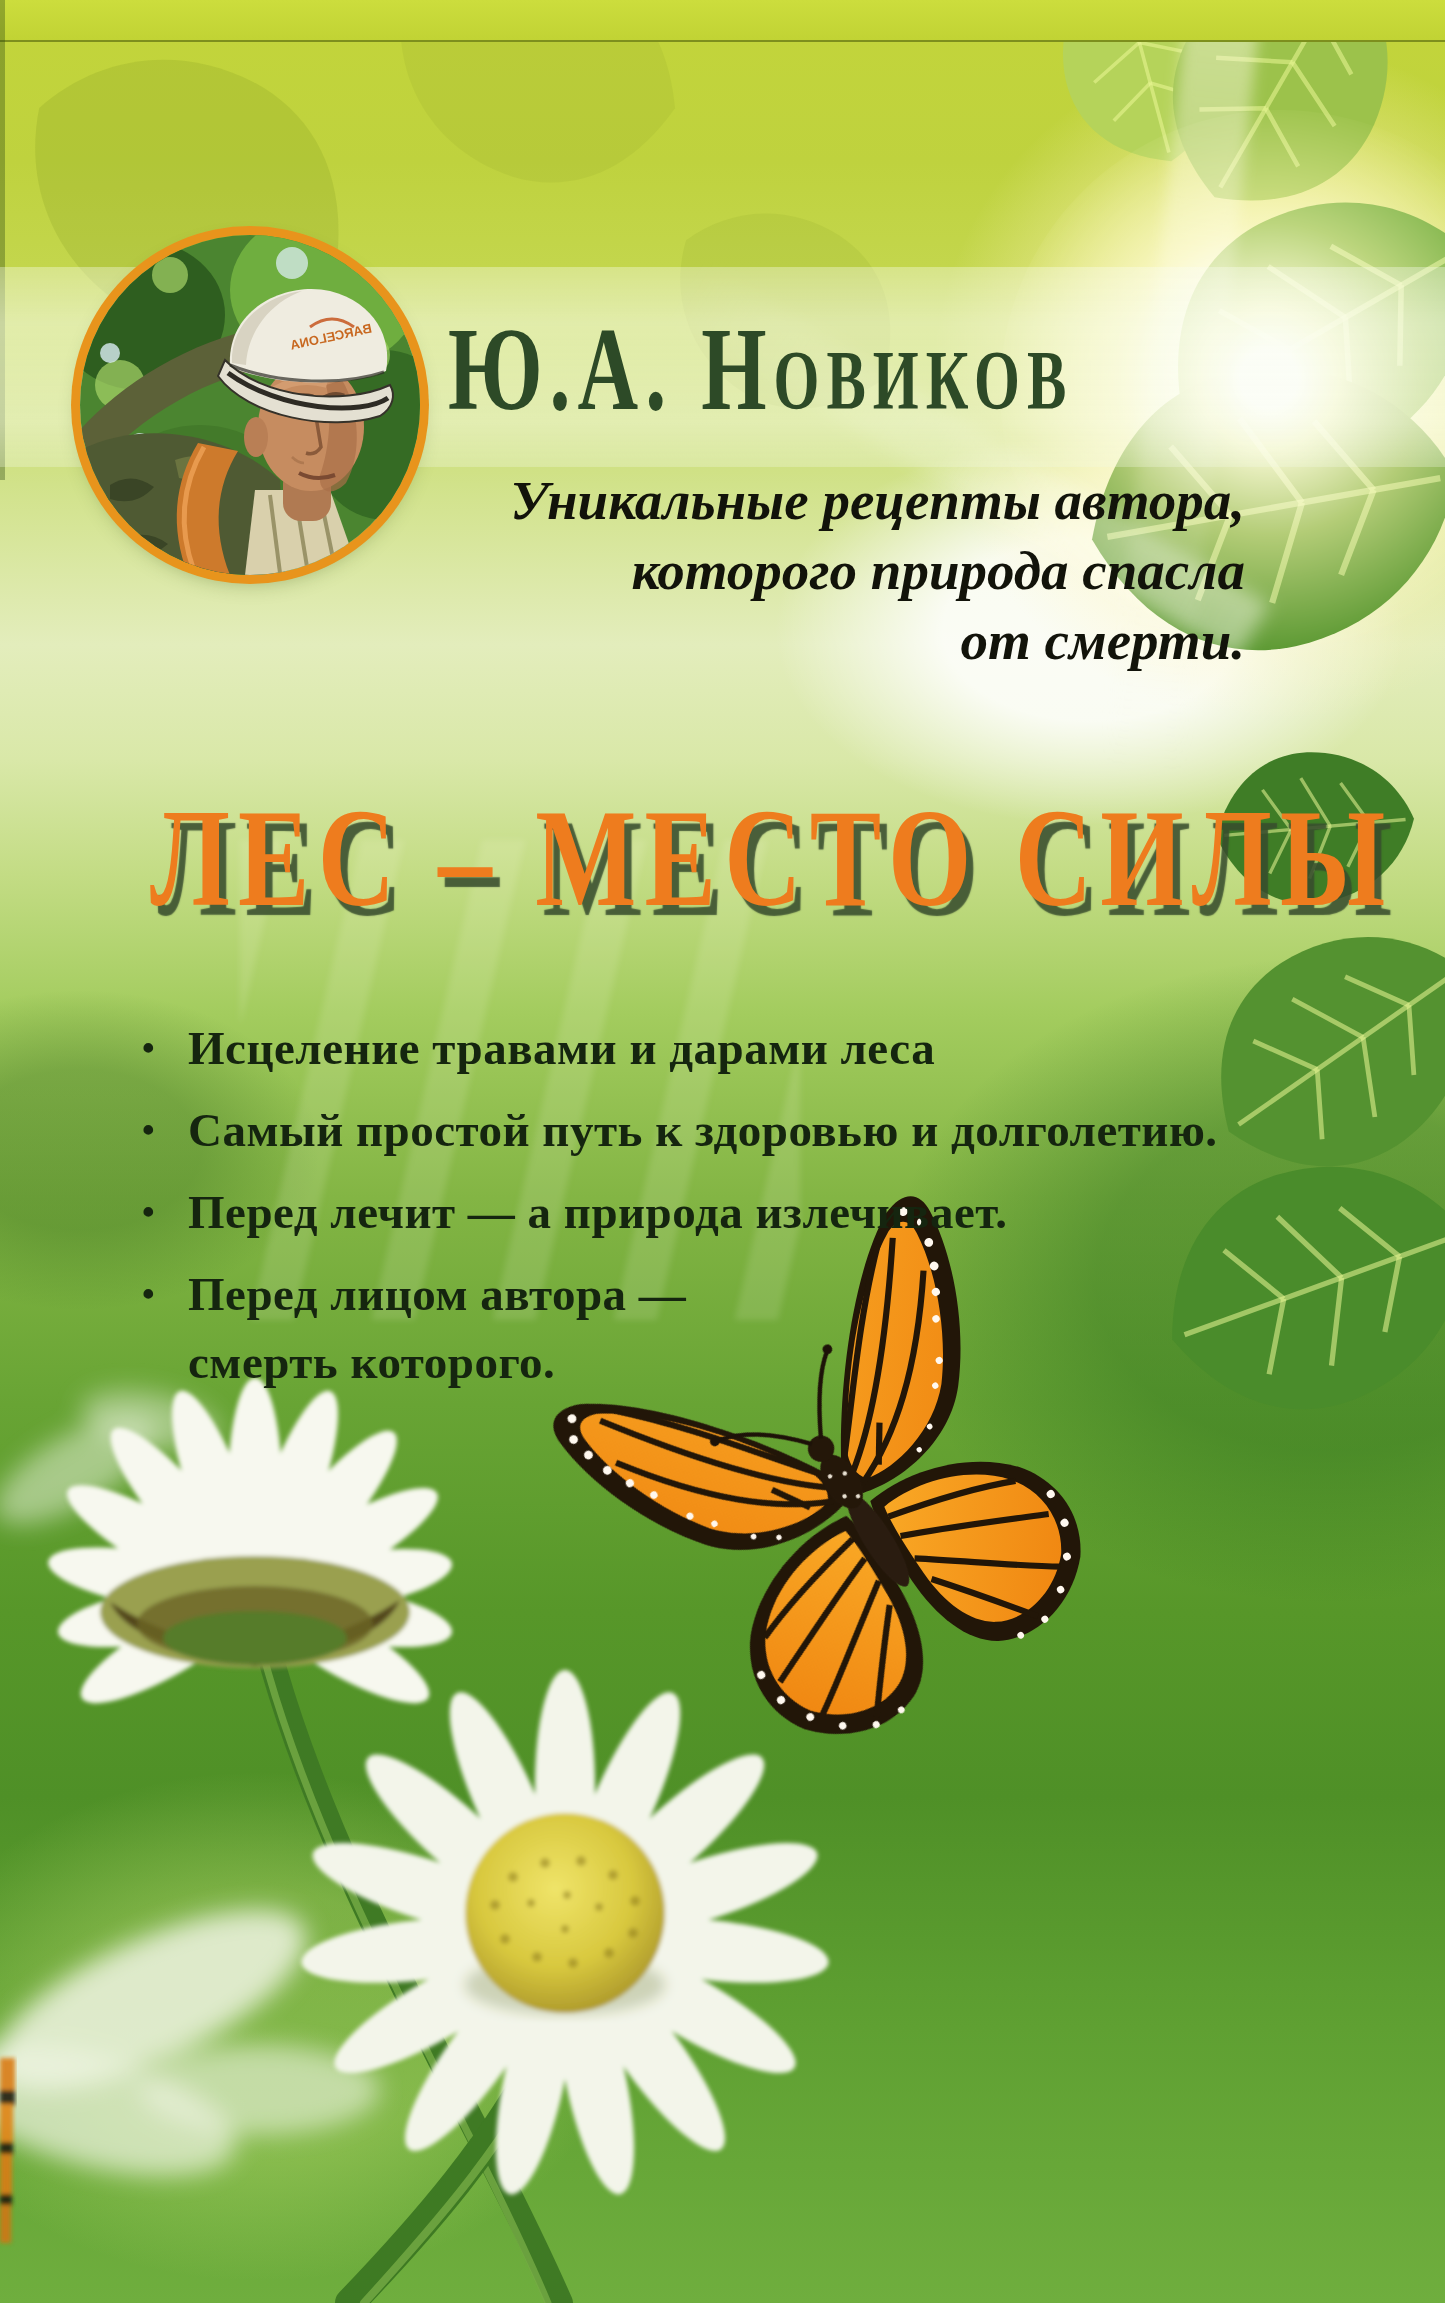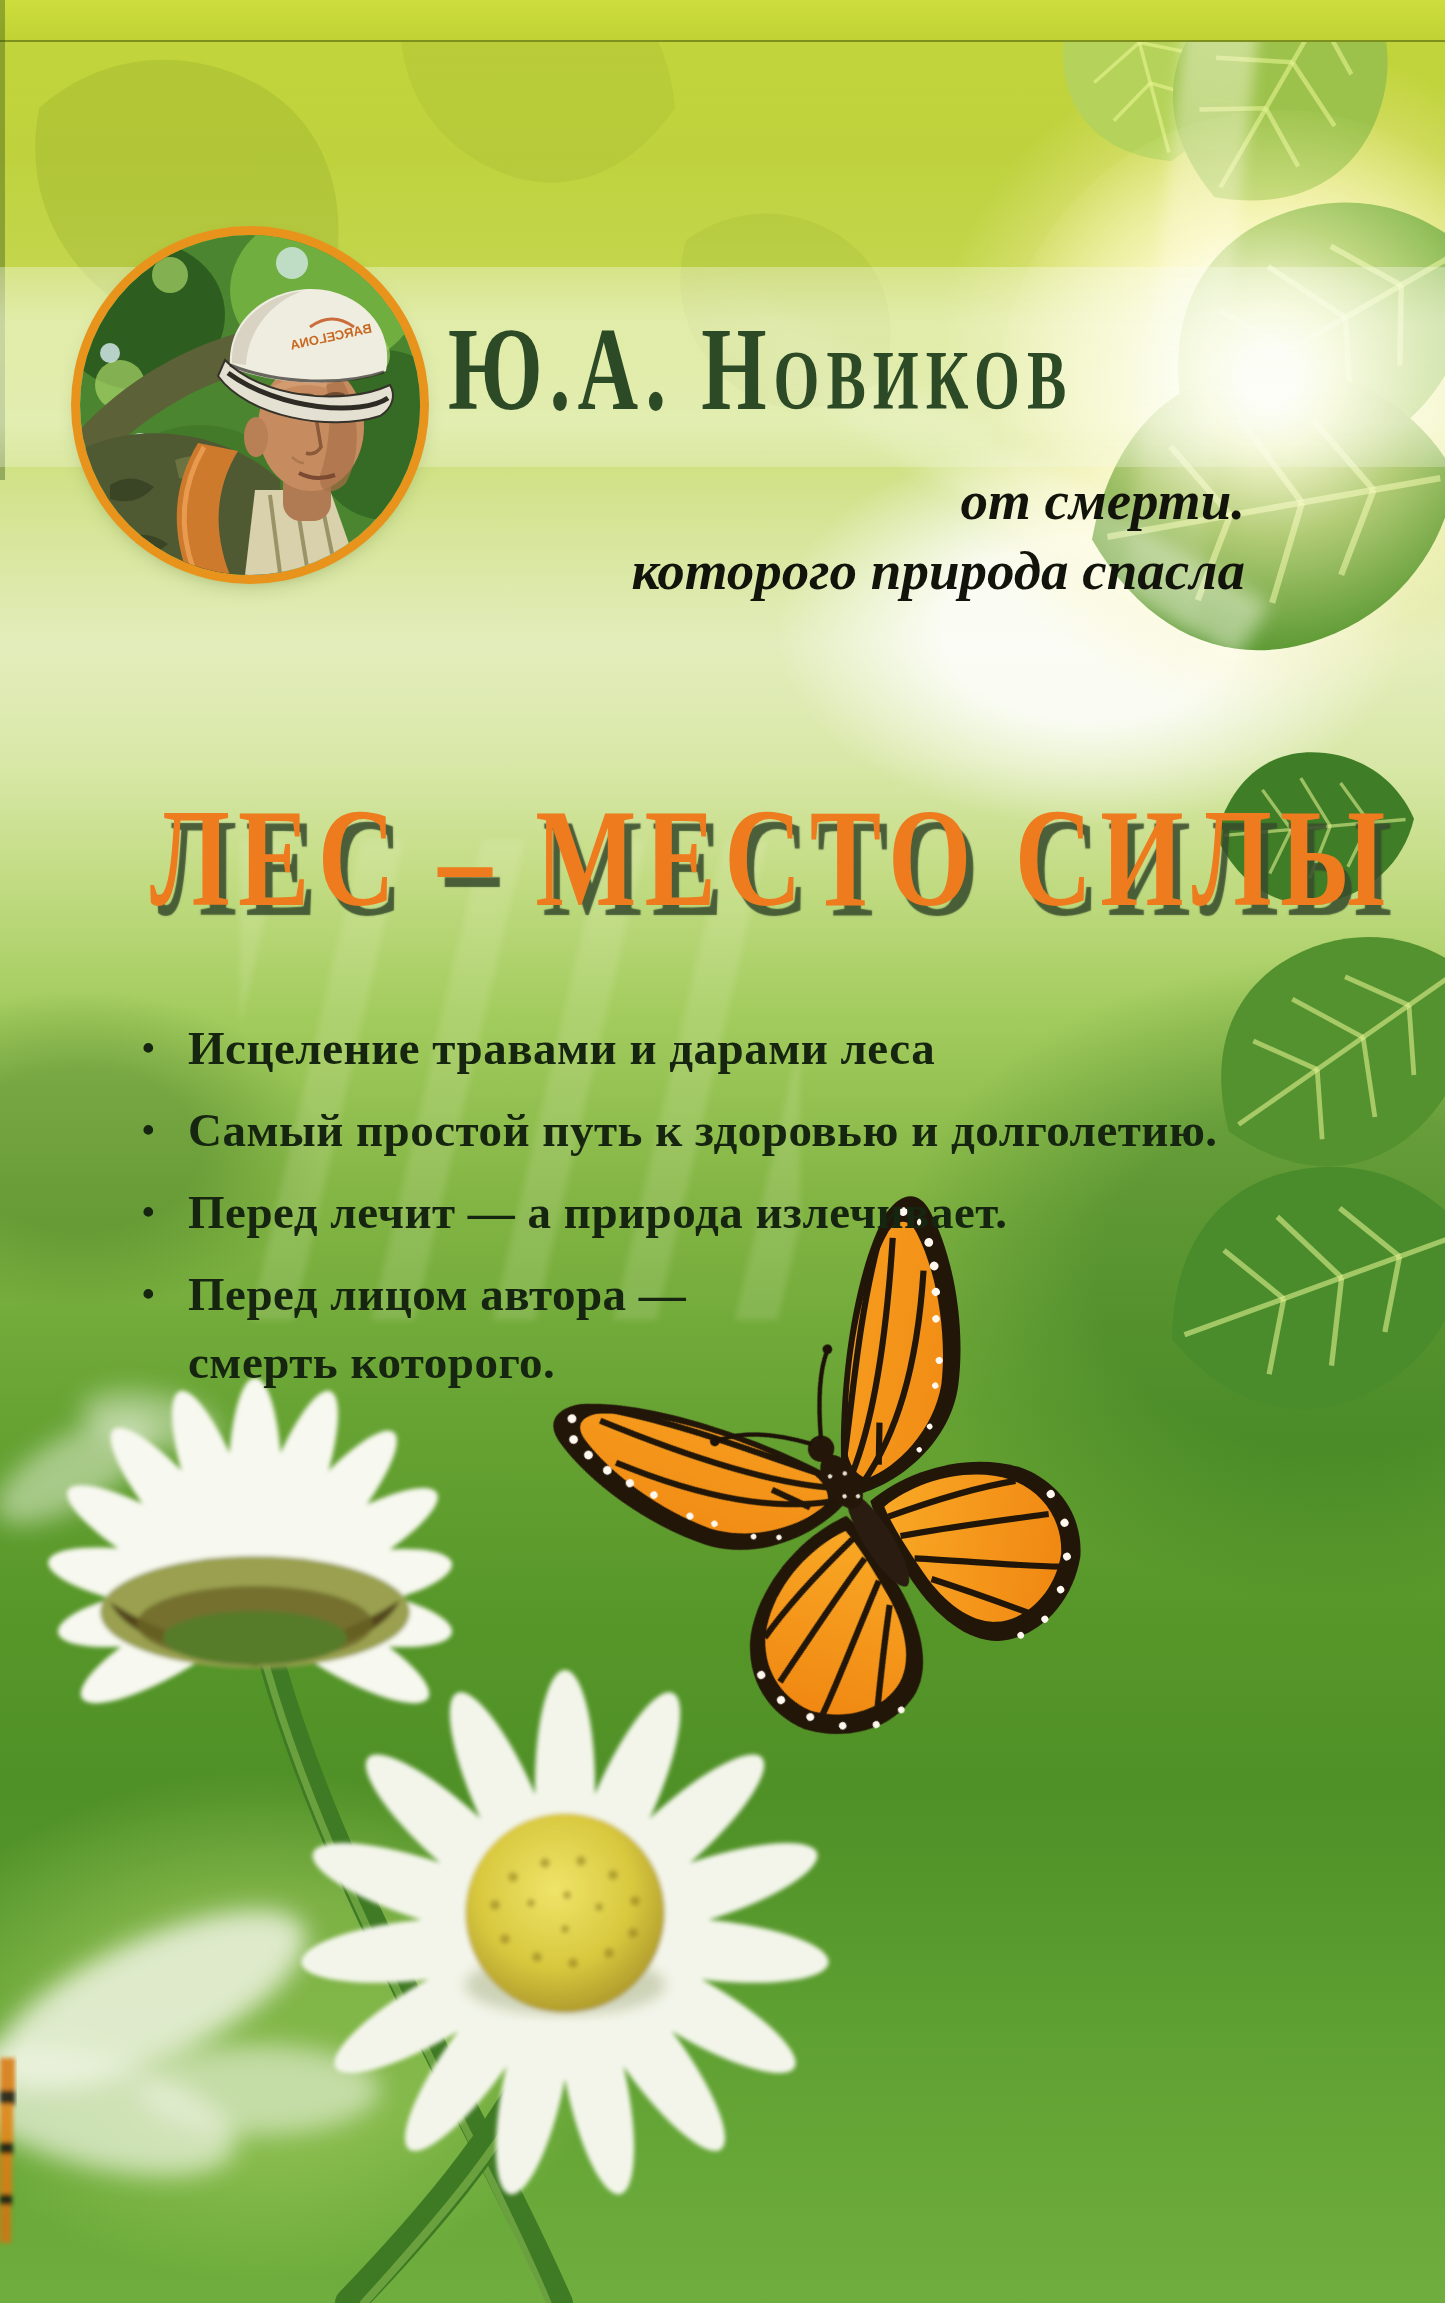--- a/index.html
+++ b/index.html
@@ -315,22 +315,23 @@
       <path d="M230,92 q22,-16 44,0" stroke="#c5561f" stroke-width="3" fill="none" opacity=".85"></path>
       <g transform="translate(252,106) rotate(-12) scale(-1,1)">
         <text text-anchor="middle" font-family="Liberation Sans, sans-serif" font-size="13" font-weight="bold" fill="#c86820">BARCELONA</text>
       </g>
     </svg>
   </div>
 
   <div class="author">Ю.А. Новиков</div>
 
   <div class="tagline">
+    <div>Уникальные рецепты автора,</div>
+    <div>которого природа спасла</div>
     <div>от смерти.</div>
-    <div>которого природа спасла</div>
   </div>
 
   <div class="title">ЛЕС – МЕСТО СИЛЫ</div>
 
   <div class="bullets">
     <div class="b-item">
       <span class="dot">•</span>
       <span>Исцеление травами и дарами леса</span>
     </div>
     <div class="b-item">

